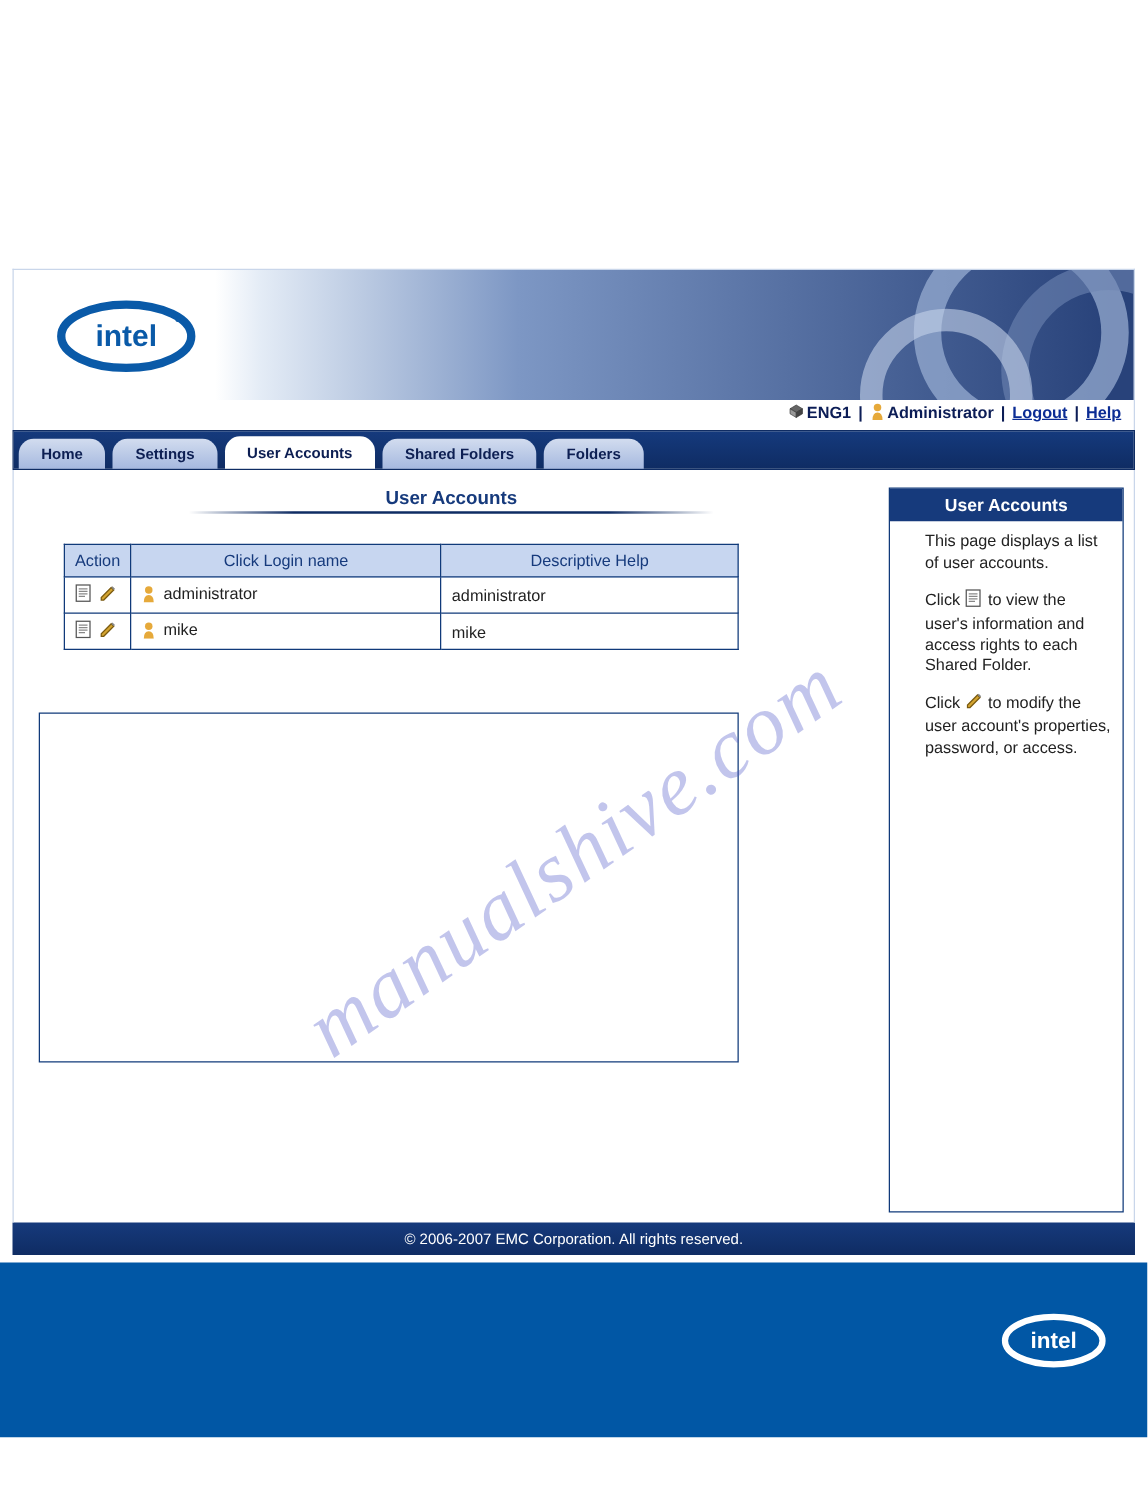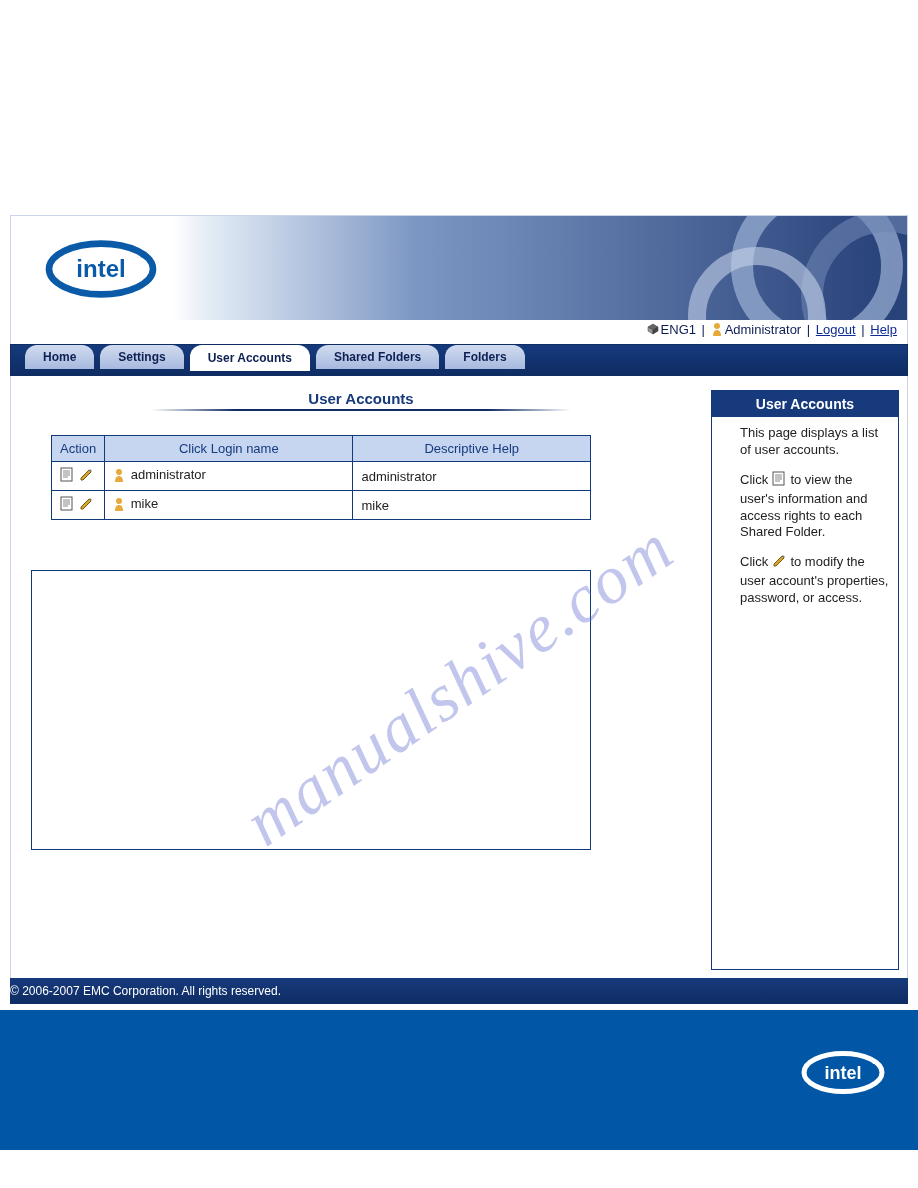--- a/index.html
+++ b/index.html
@@ -32,33 +32,35 @@
   
   .user-bar {
     height: 24px;
     text-align: right;
     padding: 2px 10px 0 0;
     border: 1px solid #c9d6ea;
     border-top: none;
     border-bottom: none;
     font-size: 13px;
     color: #0c1d56;
+    font-weight: bold;
   }
   .user-bar a { color: #0b2c94; text-decoration: underline; cursor: pointer; }
   .user-bar .sep { color: #0c1d56; padding: 0 2px; }
   .cube-icon, .person-icon {
     display: inline-block; vertical-align: middle; margin-right: 2px;
   }
 
   
   .nav-tabs {
     background: linear-gradient(#153a7d, #0f2c63);
     height: 32px;
     display: flex;
-    padding: 0 14px;
+    align-items: flex-end;
+    padding: 0 4px;
     border: 1px solid #0f2c63;
   }
   .tab {
     background: linear-gradient(#d2dcef, #a6b9df);
     color: #0d1f53;
     font-weight: bold;
     font-size: 12px;
     padding: 4px 18px;
     margin-right: 6px;
     border-top-left-radius: 12px;
@@ -142,21 +144,21 @@
     text-align: center;
     padding: 5px 4px;
     font-size: 14px;
   }
   .side-panel-body { padding: 8px 8px; color: #222; font-size: 13px; line-height: 1.3; }
   .side-panel-body p { margin-bottom: 12px; margin-left: 20px; }
 
   .footer-inner {
     background: linear-gradient(#163a7c, #0f2c63);
     color: #fff;
-    text-align: left;
+    text-align: center;
     padding: 6px 0;
     font-size: 12px;
   }
 
   .footer-bar {
     background: #0157a5;
     height: 140px;
     position: relative;
     margin-top: 6px;
   }

